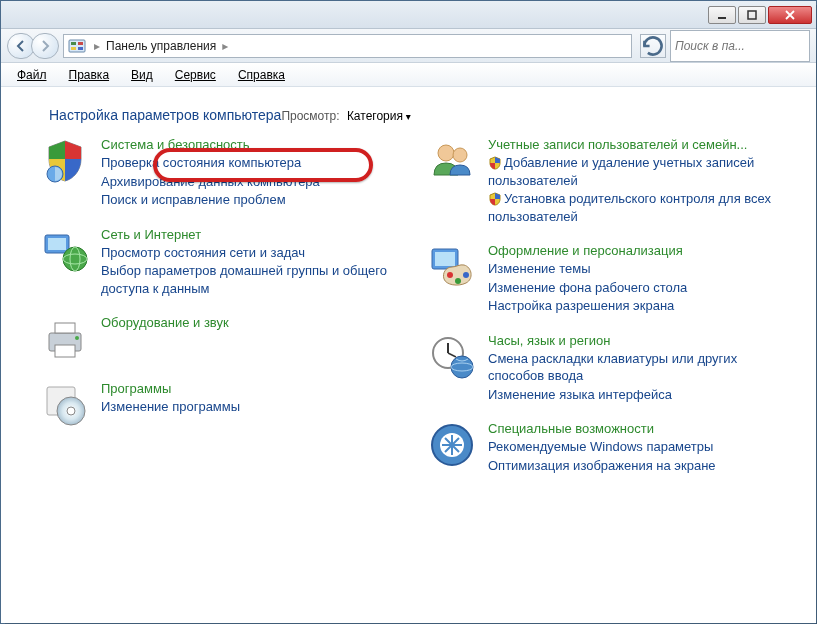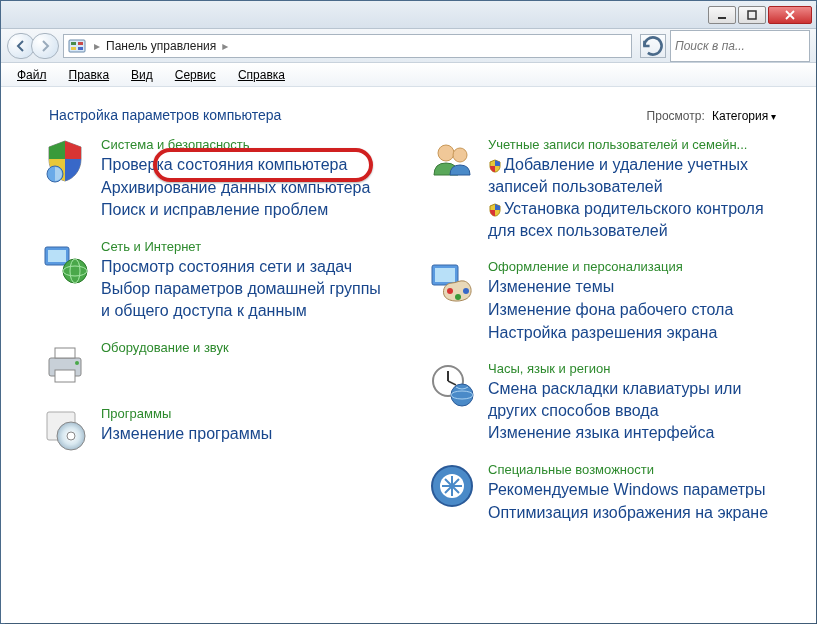--- a/index.html
+++ b/index.html
@@ -23,35 +23,35 @@
 .refreshbtn { width: 26px; height: 24px; border: 1px solid #a8b4c0; background: linear-gradient(#fafcfe,#e8eef4); display: flex; align-items: center; justify-content: center; cursor: pointer; }
 .searchbox { width: 140px; height: 32px; border: 1px solid #a8b4c0; background: #fff; display: flex; align-items: center; padding: 0 4px; }
 .searchbox input { border: none; outline: none; flex: 1; font-style: italic; color: #888; font-size: 12px; background: transparent; font-family: inherit; }
 .searchbox svg { width: 14px; height: 14px; fill: #5a7aa0; }
 
 .menubar { height: 24px; background: linear-gradient(#fff,#f0f4f8); border-bottom: 1px solid #d8e0e8; display: flex; align-items: center; padding: 0 8px; gap: 6px; }
 .menuitem { padding: 2px 8px; cursor: pointer; }
 .menuitem u { text-decoration: underline; }
 
 .content { padding: 20px 40px; overflow: auto; height: calc(100% - 28px - 34px - 24px); }
-.headrow { display: flex; justify-content: space-between; align-items: baseline; margin-bottom: 14px; padding-left: 8px; }
+.headrow { display: flex; justify-content: flex-start; align-items: baseline; margin-bottom: 14px; padding-left: 8px; }
 .headrow h1 { font-size: 14px; font-weight: normal; color: #18468c; }
 .viewlabel { color: #555; font-size: 12px; }
 .viewlink { color: #000000; cursor: pointer; padding-left: 4px; }
 .viewlink::after { content: " ▾"; font-size: 10px; }
 
 .cols { display: flex; gap: 39px; }
 .col { flex: 1; }
 
 .cat { display: flex; gap: 12px; margin-bottom: 18px; }
 .cat-icon { width: 48px; height: 48px; flex-shrink: 0; }
 .cat-body { flex: 1; }
 .cat-title { color: #2d8a2d; font-size: 13px; cursor: pointer; display: inline-block; margin-bottom: 2px; }
 .cat-links { display: flex; flex-direction: column; gap: 1px; }
-.cat-link { color: #18468c; font-size: 16px; cursor: pointer; line-height: 1.35; }
+.cat-link { color: #18468c; font-size: 13px; cursor: pointer; line-height: 1.35; }
 .cat-link .shield { display: inline-block; width: 14px; height: 14px; vertical-align: -3px; margin-right: 2px; }
 
 .highlight { position: absolute; border: 4px solid #d02020; border-radius: 18px; pointer-events: none; width: 220px; height: 34px; left: 152px; top: 147px; box-shadow: 0 1px 2px rgba(0,0,0,0.3); }
 
 .shadow-r { position:absolute; right:-6px; top:4px; bottom:-6px; width:6px; background:linear-gradient(to right, rgba(0,0,0,0.15), transparent); }
 .shadow-b { position:absolute; left:4px; right:-6px; bottom:-6px; height:6px; background:linear-gradient(to bottom, rgba(0,0,0,0.15), transparent); }
 </style>
 </head>
 <body>
 

